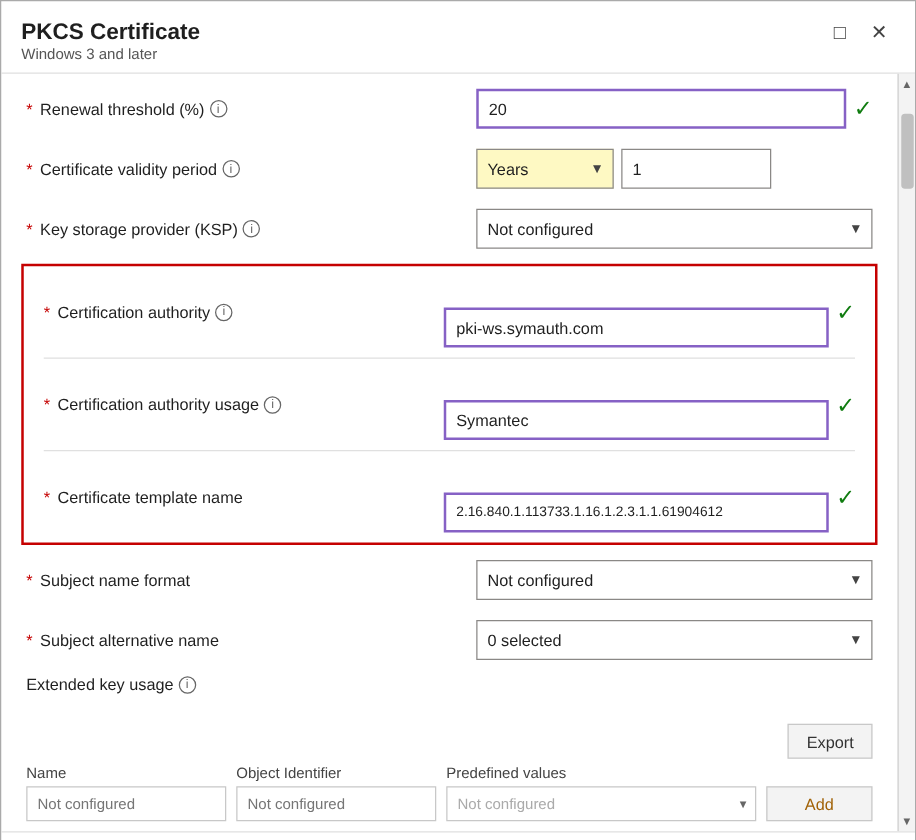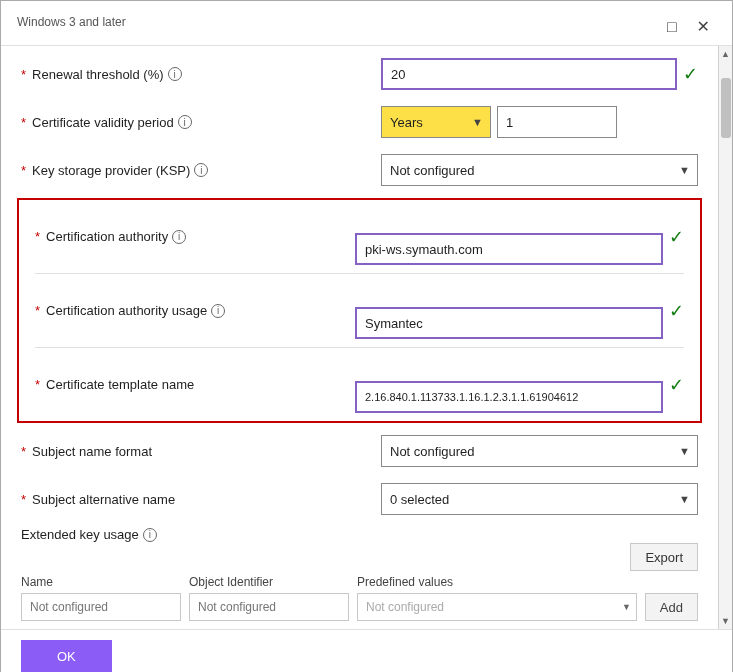--- a/index.html
+++ b/index.html
@@ -156,21 +156,21 @@
       display: flex;
       align-items: center;
     }
     .validity-select select {
       width: 100%;
       height: 32px;
       border: 1px solid #8a8886;
       padding: 4px 28px 4px 8px;
       font-size: 13px;
       color: #1f1f1f;
-      background: #fde047;
+      background: #fef9c3;
       appearance: none;
       -webkit-appearance: none;
       cursor: pointer;
       outline: none;
     }
     .validity-number {
       width: 120px;
       height: 32px;
       border: 1px solid #8a8886;
       padding: 4px 8px;
@@ -226,21 +226,21 @@
       color: #666;
       padding: 3px 0;
     }
     .eku-section {
       padding: 4px 20px 8px 20px;
     }
     .eku-header {
       display: flex;
       align-items: center;
       gap: 4px;
-      margin-bottom: 1px;
+      margin-bottom: 24px;
       font-size: 13px;
       color: #1f1f1f;
     }
     .eku-export-row {
       display: flex;
       justify-content: flex-end;
       margin-bottom: 4px;
     }
     .export-btn {
       height: 28px;
@@ -298,25 +298,25 @@
     }
     .predefined-arrow {
       position: absolute;
       right: 6px;
       pointer-events: none;
       font-size: 9px;
       color: #666;
     }
     .add-btn {
       height: 28px;
-      padding: 0 14px;
+      padding: 0 30px;
       background: #f3f3f3;
       border: 1px solid #c8c8c8;
       font-size: 13px;
-      color: #404040;
+      color: #a16207;
       cursor: not-allowed;
       align-self: flex-end;
     }
     .footer {
       padding: 10px 20px;
       border-top: 1px solid #e0e0e0;
       display: flex;
       align-items: center;
       gap: 10px;
     }
@@ -330,20 +330,21 @@
       cursor: pointer;
     }
   </style>
 </head>
 <body>
 
 <div class="dialog">
 
   <div class="title-bar">
     <div class="title-text">
+      <h1>PKCS Certificate</h1>
       <p>Windows 3 and later</p>
     </div>
     <div class="title-controls">
       <button>□</button>
       <button>✕</button>
     </div>
   </div>
 
   <div class="scrollbar-area">
     <div class="content">

